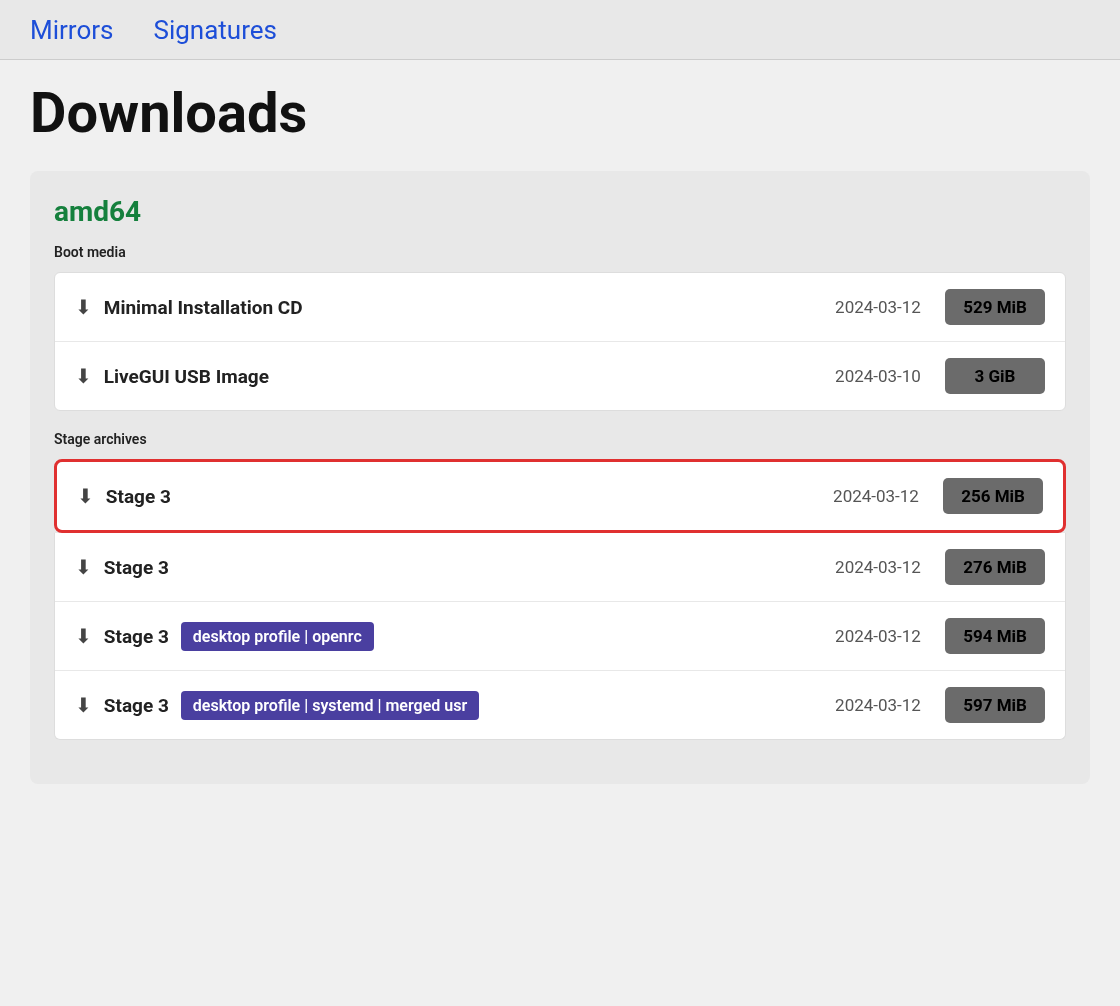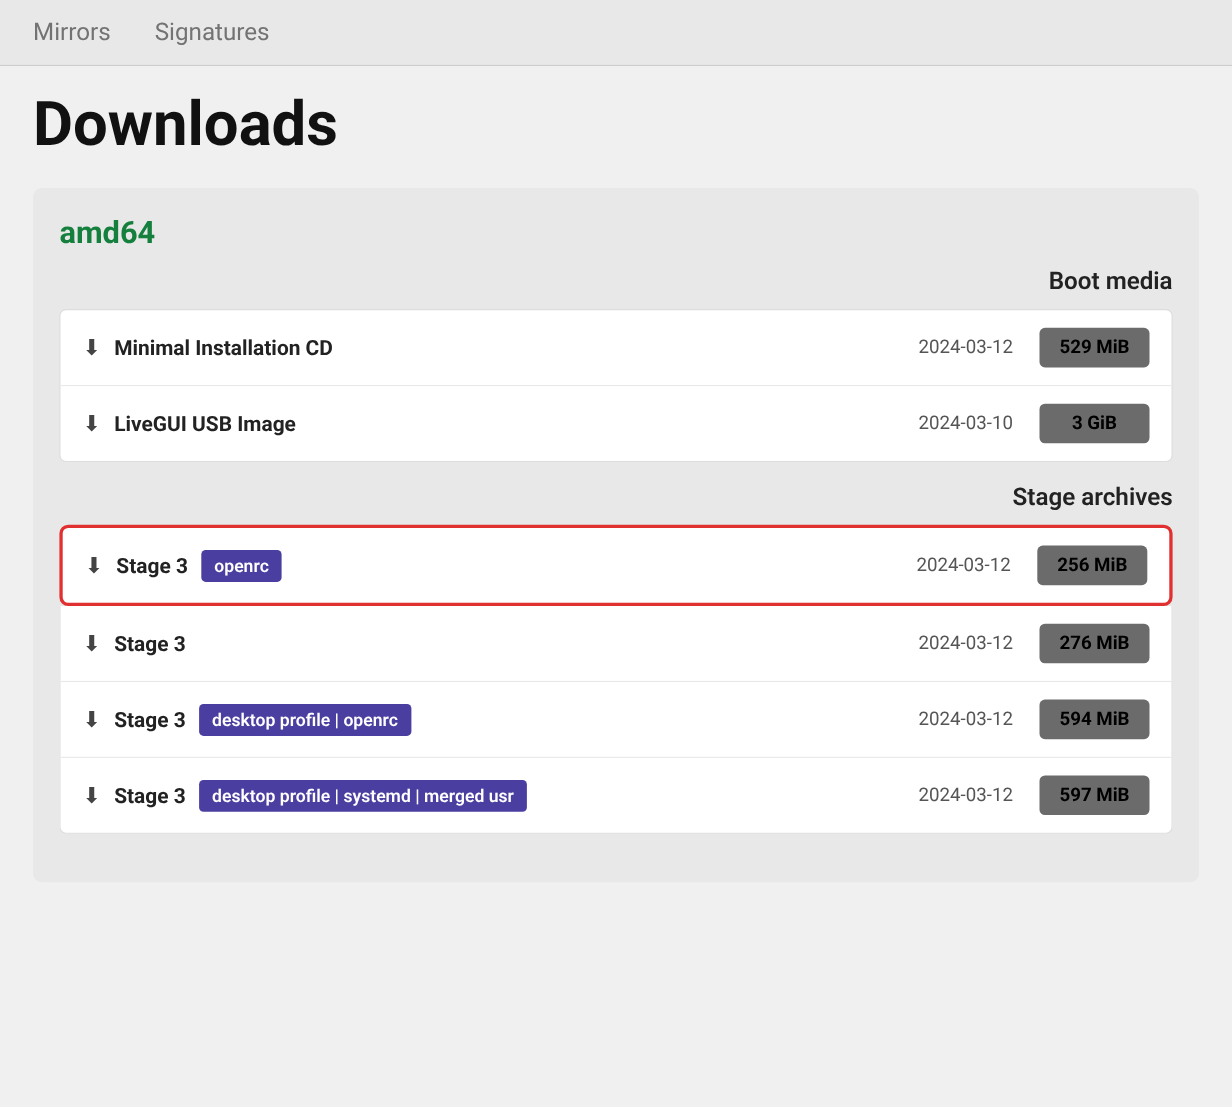--- a/index.html
+++ b/index.html
@@ -21,22 +21,22 @@
       background: #e8e8e8;
       border-bottom: 1px solid #ccc;
       display: flex;
       align-items: center;
       padding: 0 20px;
       height: 60px;
       gap: 20px;
     }
 
     .top-nav a {
-      font-size: 22px;
-      color: #737373;
+      font-size: 26px;
+      color: #1d4ed8;
       text-decoration: none;
       padding: 0 10px;
       cursor: pointer;
     }
 
     
     .page-content {
       padding: 20px 30px 40px 30px;
       background: #f0f0f0;
     }
@@ -70,25 +70,24 @@
       color: #15803d;
       text-decoration: none;
     }
 
     .arch-aka {
       font-size: 22px;
       color: #777;
     }
 
     .section-label {
-      font-size: 22px;
+      font-size: 14px;
       font-weight: 600;
       color: #222;
       margin-bottom: 12px;
-      text-align: right;
     }
 
     
     .download-list {
       background: #fff;
       border-radius: 6px;
       border: 1px solid #ddd;
       margin-bottom: 20px;
       overflow: hidden;
     }
@@ -213,23 +212,20 @@
     </div>
 
     <div class="stage-archives-section">
       <div class="section-label">Stage archives</div>
 
       <div style="margin-bottom: 0;">
 
         <div class="highlighted-item" style="margin-bottom: 0;">
           <span class="download-icon">⬇</span>
           <span class="download-name">Stage 3</span>
-          <span class="download-label">
-            <span class="tag">openrc</span>
-          </span>
           <span class="download-date">2024-03-12</span>
           <span class="size-badge">256 MiB</span>
         </div>
 
         <div class="download-list" style="margin-top: 0; border-top: none; border-radius: 0 0 6px 6px;">
 
           <div class="download-item">
             <span class="download-icon">⬇</span>
             <span class="download-name">Stage 3</span>
             <span class="download-date">2024-03-12</span>

